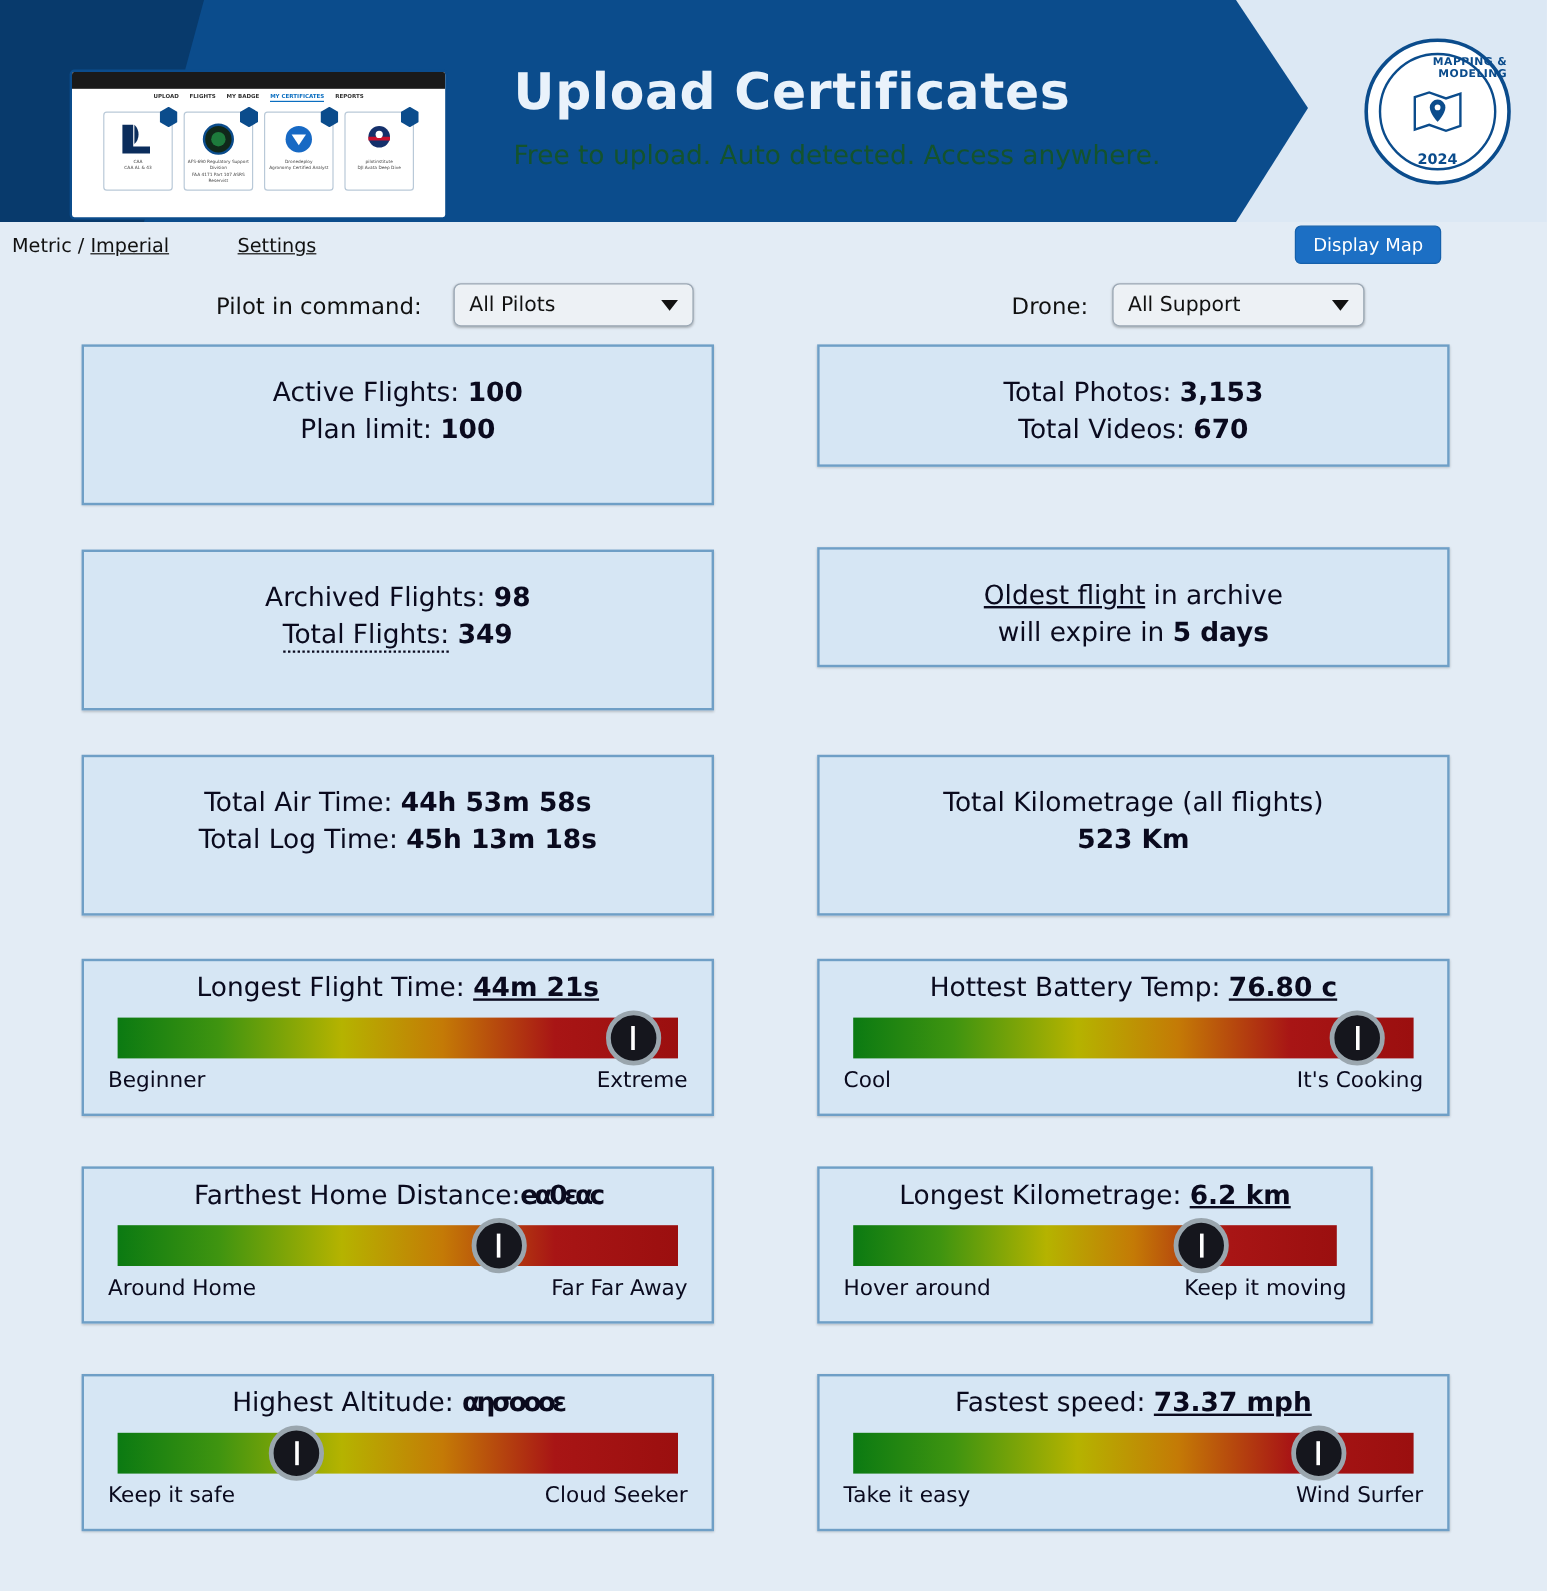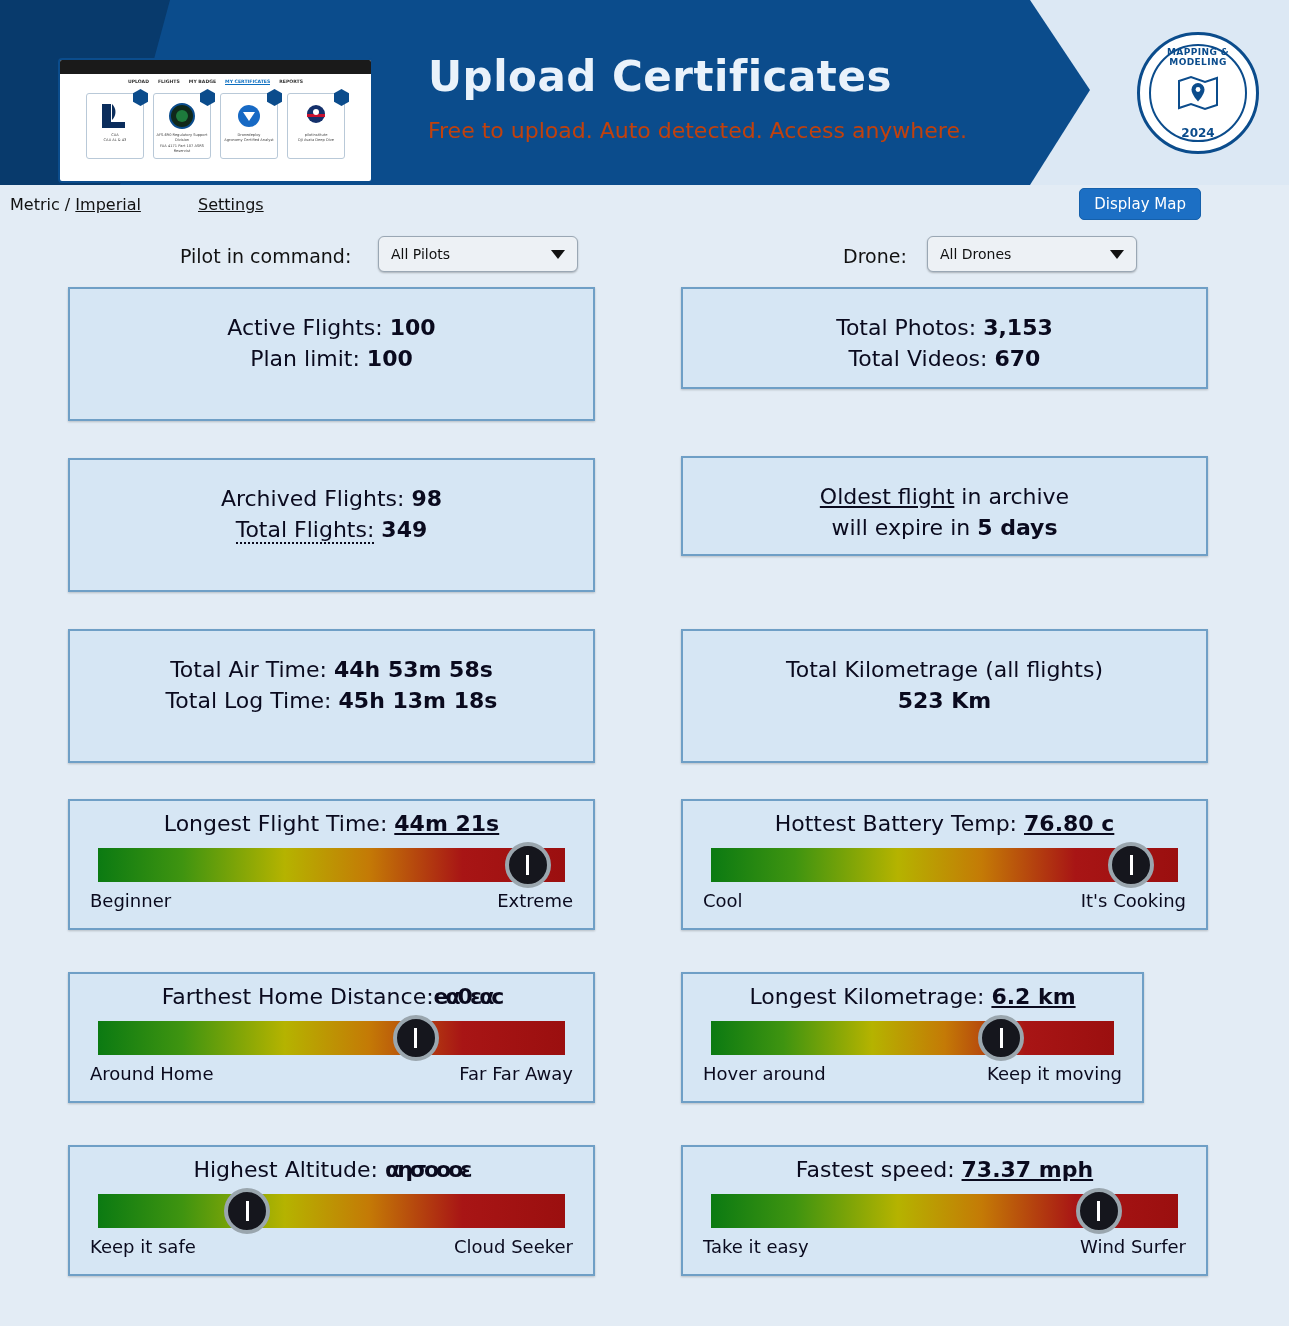--- a/index.html
+++ b/index.html
@@ -38,21 +38,21 @@
     left: 428px; top: 52px;
     color: #e9f2fb;
     font-size: 42px;
     font-weight: bold;
     letter-spacing: .5px;
     font-family: "DejaVu Sans", sans-serif;
   }
   .banner-sub {
     position: absolute;
     left: 428px; top: 118px;
-    color: #c2410c;
+    color: #14532d;
     font-size: 22px;
   }
   
   .thumb {
     position: absolute;
     left: 58px; top: 58px;
     width: 315px; height: 125px;
     background: #fff;
     border: 2px solid #0b4c8c;
     border-radius: 4px;
@@ -98,21 +98,21 @@
     border: 3px solid #0b4c8c;
     display: flex; align-items: center; justify-content: center;
   }
   .seal-inner {
     width: 98px; height: 98px; border-radius: 50%;
     border: 2px solid #0b4c8c;
     display: flex; flex-direction: column; align-items: center; justify-content: center;
   }
   .seal-top-text {
     position: absolute; top: 12px; left: 0; width: 100%;
-    text-align: center; font-size: 9px; font-weight: bold; color: #0b4c8c;
+    text-align: right; font-size: 9px; font-weight: bold; color: #0b4c8c;
     letter-spacing: .4px;
   }
   .seal-year {
     position: absolute; bottom: 11px; left: 0; width: 100%;
     text-align: center; font-size: 12px; font-weight: bold; color: #0b4c8c;
   }
 
   
   .ctrl-row {
     position: relative;
@@ -146,21 +146,21 @@
   .sel-label.drone { left: 843px; }
   .dropdown {
     position: absolute; top: 7px;
     height: 36px;
     background: #edf1f5;
     border: 1px solid #9aa7b4;
     border-radius: 6px;
     box-shadow: 0 1px 2px rgba(0,0,0,.25);
     display: flex; align-items: center; justify-content: space-between;
     padding: 0 12px;
-    font-size: 14px; color: #111;
+    font-size: 17px; color: #111;
   }
   .dropdown.pilots { left: 378px; width: 200px; }
   .dropdown.drones { left: 927px; width: 210px; }
   .caret {
     width: 0; height: 0; margin-left: 16px;
     border-left: 7px solid transparent;
     border-right: 7px solid transparent;
     border-top: 9px solid #111;
   }
 
@@ -304,21 +304,21 @@
 </div>
 
 <div class="sel-row">
   <div class="sel-label pic">Pilot in command:</div>
   <div class="dropdown pilots">
     <span>All Pilots</span>
     <span class="caret"></span>
   </div>
   <div class="sel-label drone">Drone:</div>
   <div class="dropdown drones">
-    <span>All Drones</span>
+    <span>All Support</span>
     <span class="caret"></span>
   </div>
 </div>
 
 <div class="grid">
 
   <div class="card stat-text" style="left:68px; top:0px; width:527px; height:134px;">
     <div class="line">
       <span>Active Flights:</span>
       <b>100</b>

